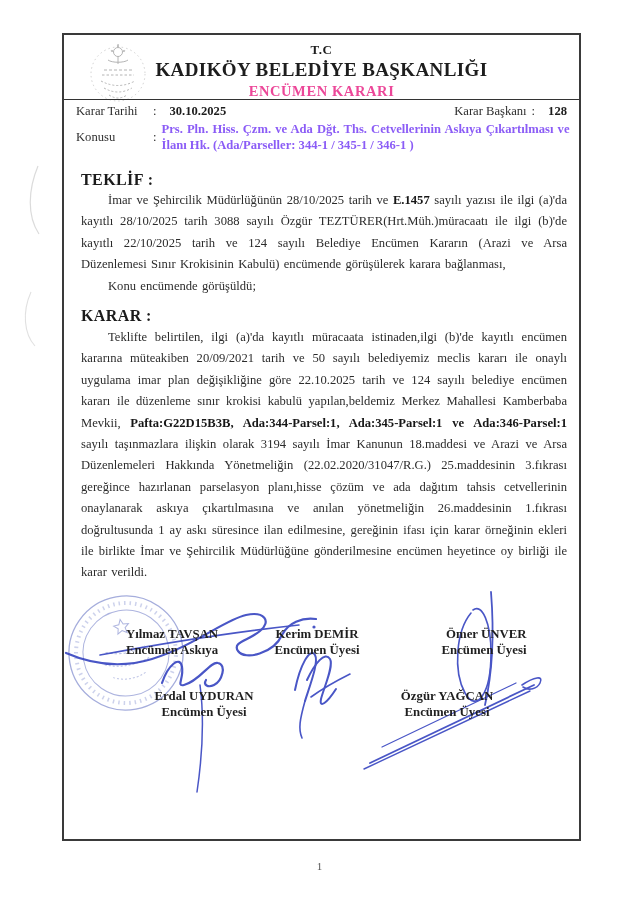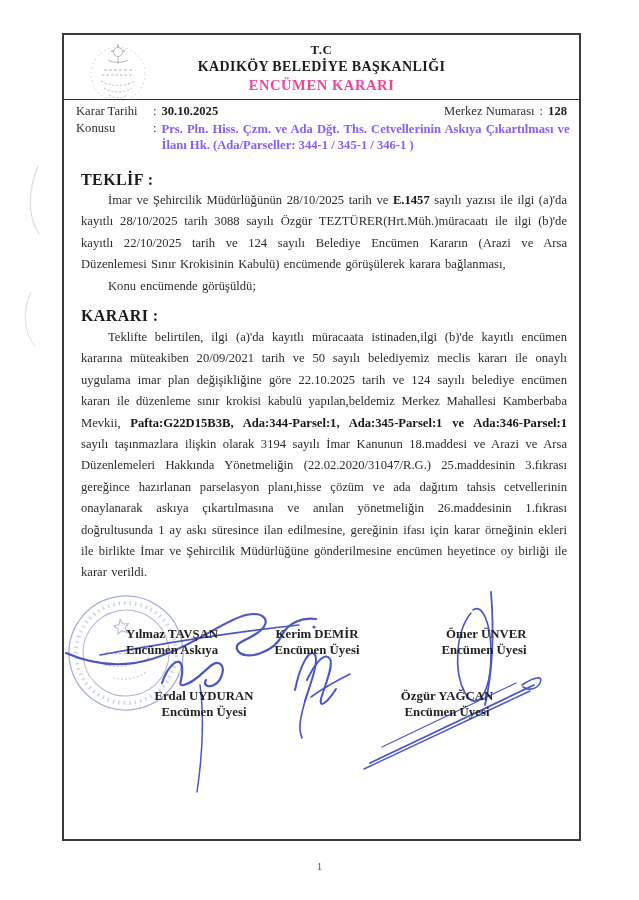--- a/index.html
+++ b/index.html
@@ -4,31 +4,31 @@
 <style>
   html,body{margin:0;padding:0;background:#ffffff;}
   .page{position:relative;width:639px;height:900px;background:#ffffff;overflow:hidden;
         font-family:"Liberation Serif","DejaVu Serif",serif;color:#2e2e2e;}
   .doc-box{position:absolute;left:62px;top:33px;width:519px;height:808px;
            border:2px solid #3a3a3a;box-sizing:border-box;background:#fff;}
   
   .seal{position:absolute;left:24px;top:5px;width:60px;height:64px;opacity:.85;}
   .titles{position:absolute;left:0;top:7px;width:100%;text-align:center;line-height:1.25;}
   .t-country{font-size:13px;font-weight:bold;letter-spacing:.5px;color:#1d1d1d;}
-  .t-org{font-size:14px;font-weight:bold;letter-spacing:.4px;color:#1d1d1d;}
+  .t-org{font-size:19px;font-weight:bold;letter-spacing:.4px;color:#1d1d1d;}
   .t-doctype{font-size:14.5px;font-weight:bold;letter-spacing:.6px;color:#ec4899;}
   .hdr-divider{position:absolute;left:0;top:64px;width:100%;border-top:1.6px solid #333;}
   
   .meta-row1{position:absolute;left:12px;right:12px;top:69px;display:flex;justify-content:space-between;
              font-size:12.6px;}
   .m-label{display:inline-block;}
   .m-colon{display:inline-block;padding:0 5px;}
-  .m-val{font-weight:bold;color:#1c1c1c;}
+  .m-val{font-weight:bold;color:#1c1c1c;margin-left:8px;}
   .m-left .m-label{width:72px;}
-  .meta-row2{position:absolute;left:12px;top:86px;display:flex;font-size:12.6px;align-items:flex-start;}
+  .meta-row2{position:absolute;left:12px;top:86px;display:flex;font-size:12.6px;align-items:center;}
   .meta-row2 .m-label{width:72px;flex:none;}
   .meta-row2 .m-colon{flex:none;}
   .subject-val{width:408px;font-weight:bold;color:#8b5cf6;text-align:justify;line-height:16px;}
   
   .sec-heading{position:absolute;left:17px;font-size:16px;font-weight:bold;letter-spacing:.4px;color:#1b1b1b;}
   .para{position:absolute;left:17px;width:486px;font-size:12.6px;line-height:21.4px;
         text-align:justify;text-indent:27px;color:#2c2c2c;word-spacing:1.2px;}
   .b{font-weight:bold;color:#171717;}
   
   .sig{position:absolute;transform:translateX(-50%);text-align:center;line-height:16px;
@@ -74,35 +74,35 @@
       <div class="t-doctype">ENCÜMEN KARARI</div>
     </div>
 
     <div class="hdr-divider"></div>
 
     <div class="meta-row1">
       <span class="m-left">
         <span class="m-label">Karar Tarihi</span><span class="m-colon">:</span><span class="m-val">30.10.2025</span>
       </span>
       <span class="m-right">
-        <span class="m-label">Merkez Numarası</span><span class="m-colon">:</span><span class="m-val">128</span>
+        <span class="m-label">Karar Başkanı</span><span class="m-colon">:</span><span class="m-val">128</span>
       </span>
     </div>
 
     <div class="meta-row2">
       <span class="m-label">Konusu</span>
       <span class="m-colon">:</span>
       <span class="subject-val">Prs. Pln. Hiss. Çzm. ve Ada Dğt. Ths.  Cetvellerinin Askıya Çıkartılması ve İlanı Hk. (Ada/Parseller: 344-1 / 345-1 / 346-1 )</span>
     </div>
 
     <div class="sec-heading" style="top:136px;">TEKLİF :</div>
     <div class="para" style="top:155px;"><span>İmar ve Şehircilik Müdürlüğünün 28/10/2025 tarih ve </span><span class="b">E.1457</span><span> sayılı yazısı ile ilgi (a)'da kayıtlı 28/10/2025 tarih 3088 sayılı Özgür TEZTÜRER(Hrt.Müh.)müracaatı ile ilgi (b)'de kayıtlı 22/10/2025 tarih ve 124 sayılı Belediye Encümen Kararın (Arazi ve Arsa Düzenlemesi Sınır Krokisinin Kabulü) encümende görüşülerek karara bağlanması,</span></div>
     <div class="para" style="top:241px;">Konu encümende görüşüldü;</div>
 
-    <div class="sec-heading" style="top:272px;">KARARI :</div>
+    <div class="sec-heading" style="top:272px;">KARAR :</div>
     <div class="para" style="top:292px;"><span>Teklifte belirtilen, ilgi (a)'da kayıtlı müracaata istinaden,ilgi (b)'de kayıtlı  encümen kararına müteakiben 20/09/2021 tarih ve 50 sayılı belediyemiz meclis kararı ile onaylı uygulama imar plan değişikliğine göre 22.10.2025 tarih ve 124 sayılı belediye encümen kararı ile düzenleme sınır krokisi kabulü yapılan,beldemiz Merkez Mahallesi Kamberbaba Mevkii, </span><span class="b">Pafta:G22D15B3B, Ada:344-Parsel:1, Ada:345-Parsel:1 ve Ada:346-Parsel:1</span><span> sayılı taşınmazlara ilişkin olarak 3194 sayılı İmar Kanunun 18.maddesi ve Arazi ve Arsa Düzenlemeleri Hakkında Yönetmeliğin (22.02.2020/31047/R.G.) 25.maddesinin 3.fıkrası gereğince hazırlanan parselasyon planı,hisse çözüm ve ada dağıtım tahsis cetvellerinin onaylanarak askıya çıkartılmasına ve anılan yönetmeliğin 26.maddesinin 1.fıkrası doğrultusunda 1 ay askı süresince ilan edilmesine, gereğinin ifası için karar örneğinin ekleri ile birlikte İmar ve Şehircilik Müdürlüğüne gönderilmesine encümen heyetince oy birliği ile karar verildi.</span></div>
 
     <div class="stamp-wrap">
       <svg viewBox="0 0 124 124" width="124" height="124">
         <g stroke="#5b6abf" fill="none">
           <circle cx="62" cy="62" r="57" stroke-width="1.3" opacity="0.55"></circle>
           <circle cx="62" cy="62" r="43" stroke-width="1" opacity="0.5"></circle>
           <circle cx="62" cy="62" r="50" stroke-width="4" stroke-dasharray="1.5 4" opacity="0.3"></circle>
           <path d="M 62 28 l 2.2 5 5.3 .4 -4 3.5 1.2 5.2 -4.7 -2.8 -4.7 2.8 1.2 -5.2 -4 -3.5 5.3 -.4 Z" stroke-width="1" opacity="0.5"></path>
           <path d="M 42 58 q 20 8 40 0" stroke-width="1" stroke-dasharray="2.5 2" opacity="0.45"></path>

